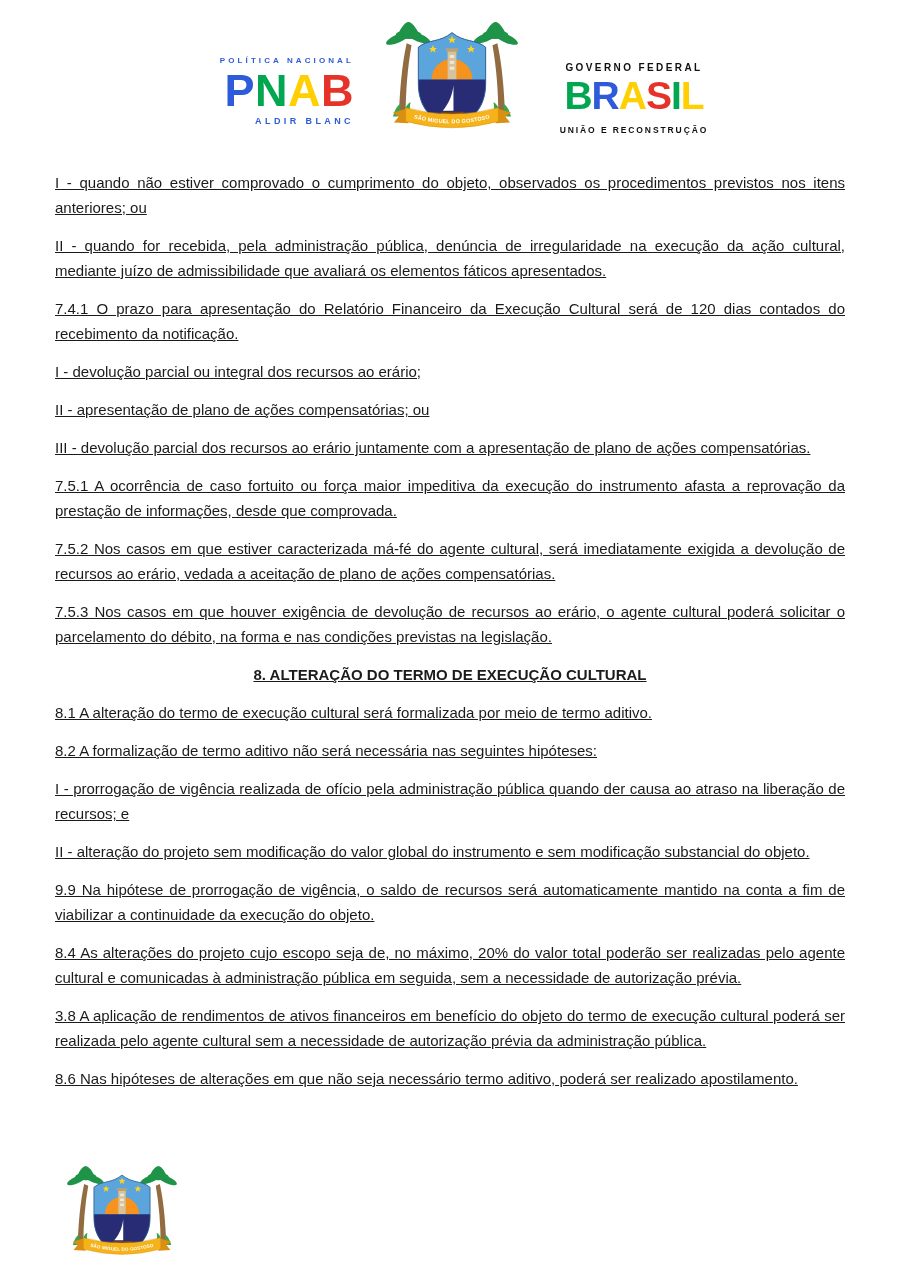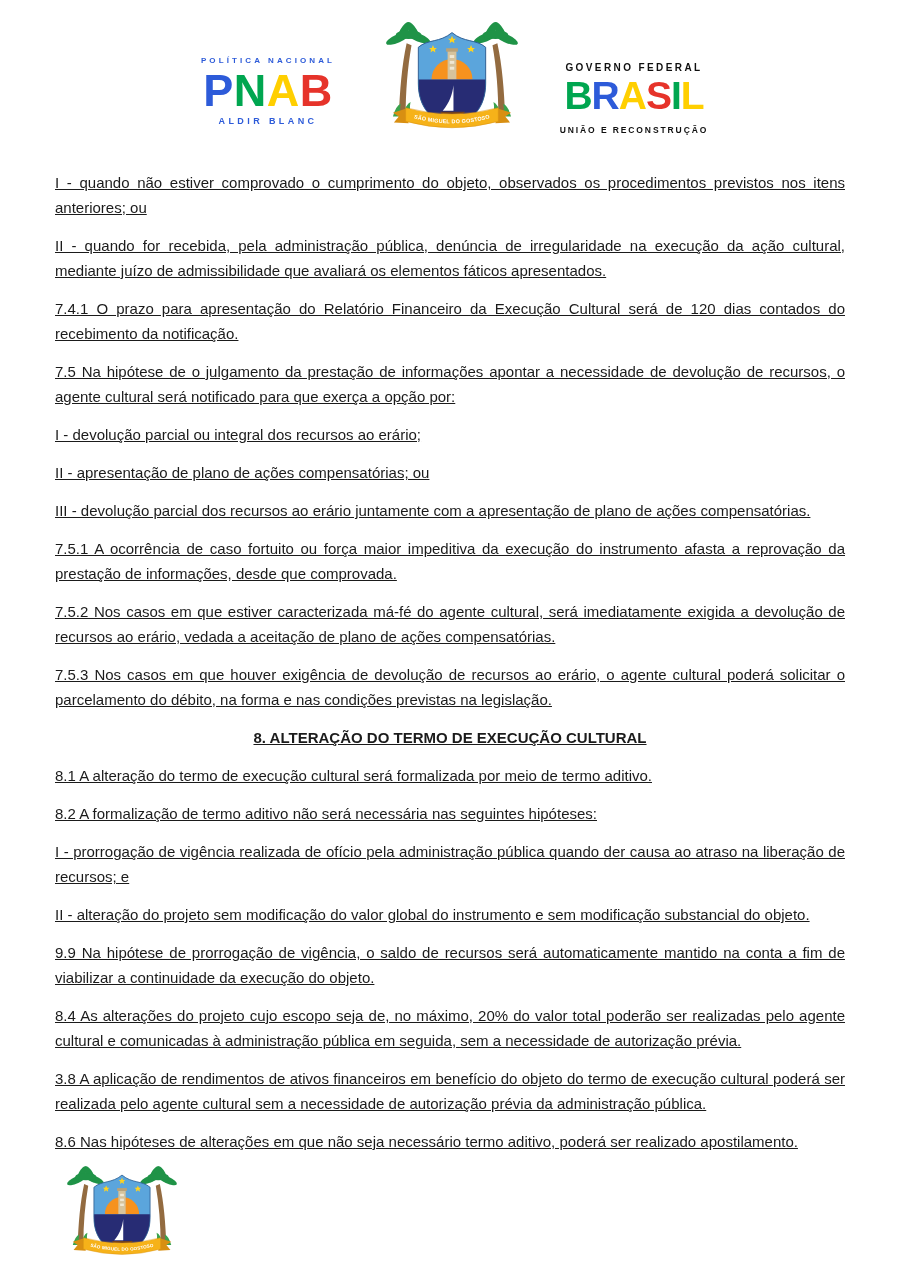--- a/index.html
+++ b/index.html
@@ -2,21 +2,21 @@
 <html lang="pt"><head>
 <meta charset="utf-8">
 <style>
   html,body{margin:0;padding:0;background:#e8e8e8;}
   .page{
     position:relative;width:900px;height:1273px;margin:0 auto;background:#ffffff;
     font-family:"Liberation Sans",sans-serif;color:#1b1b1b;overflow:hidden;
   }
   
   .header{position:absolute;left:0;top:0;width:900px;height:170px;}
-  .logo-pnab{position:absolute;left:182px;top:57px;width:172px;text-align:center;line-height:1;}
+  .logo-pnab{position:absolute;left:182px;top:57px;width:172px;text-align:right;line-height:1;}
   .pnab-top{font-size:8px;font-weight:600;letter-spacing:3.1px;color:#2d5bd9;margin-bottom:4px;white-space:nowrap;}
   .pnab-word{font-size:45px;font-weight:800;letter-spacing:0.5px;line-height:44px;}
   .pnab-bottom{font-size:9px;font-weight:700;letter-spacing:3.4px;color:#2d5bd9;margin-top:4px;white-space:nowrap;}
   .logo-federal{position:absolute;left:553px;top:63px;width:162px;text-align:center;line-height:1;}
   .fed-top{font-size:10px;font-weight:800;letter-spacing:2.4px;color:#101010;margin-bottom:3px;white-space:nowrap;}
   .brasil-word{font-size:39px;font-weight:700;letter-spacing:-1px;line-height:40px;}
   .fed-bottom{font-size:8.5px;font-weight:600;letter-spacing:1.9px;color:#101010;margin-top:10px;white-space:nowrap;}
   .crest-header{position:absolute;left:381px;top:17px;width:142px;height:121px;}
   .crest-footer{position:absolute;left:63px;top:1162px;width:118px;height:101px;}
   
@@ -97,21 +97,20 @@
       <div class="brasil-word"><span style="color: rgb(0, 166, 80);">B</span><span style="color: rgb(45, 91, 217);">R</span><span style="color: rgb(255, 207, 0);">A</span><span style="color: rgb(230, 51, 42);">S</span><span style="color: rgb(0, 166, 80);">I</span><span style="color: rgb(255, 207, 0);">L</span></div>
       <div class="fed-bottom">UNIÃO E RECONSTRUÇÃO</div>
     </div>
 
   </header>
 
   <main class="doc">
       <p>I - quando não estiver comprovado o cumprimento do objeto, observados os procedimentos previstos nos itens anteriores; ou</p>
       <p>II - quando for recebida, pela administração pública, denúncia de irregularidade na execução da ação cultural, mediante juízo de admissibilidade que avaliará os elementos fáticos apresentados.</p>
       <p>7.4.1 O prazo para apresentação do Relatório Financeiro da Execução Cultural será de 120 dias contados do recebimento da notificação.</p>
-      <p>7.5 Na hipótese de o julgamento da prestação de informações apontar a necessidade de devolução de recursos, o agente cultural será notificado para que exerça a opção por:</p>
       <p>I - devolução parcial ou integral dos recursos ao erário;</p>
       <p>II - apresentação de plano de ações compensatórias; ou</p>
       <p>III - devolução parcial dos recursos ao erário juntamente com a apresentação de plano de ações compensatórias.</p>
       <p>7.5.1 A ocorrência de caso fortuito ou força maior impeditiva da execução do instrumento afasta a reprovação da prestação de informações, desde que comprovada.</p>
       <p>7.5.2 Nos casos em que estiver caracterizada má-fé do agente cultural, será imediatamente exigida a devolução de recursos ao erário, vedada a aceitação de plano de ações compensatórias.</p>
       <p>7.5.3 Nos casos em que houver exigência de devolução de recursos ao erário, o agente cultural poderá solicitar o parcelamento do débito, na forma e nas condições previstas na legislação.</p>
       <h2>8. ALTERAÇÃO DO TERMO DE EXECUÇÃO CULTURAL</h2>
       <p>8.1 A alteração do termo de execução cultural será formalizada por meio de termo aditivo.</p>
       <p>8.2 A formalização de termo aditivo não será necessária nas seguintes hipóteses:</p>
       <p>I - prorrogação de vigência realizada de ofício pela administração pública quando der causa ao atraso na liberação de recursos; e</p>

